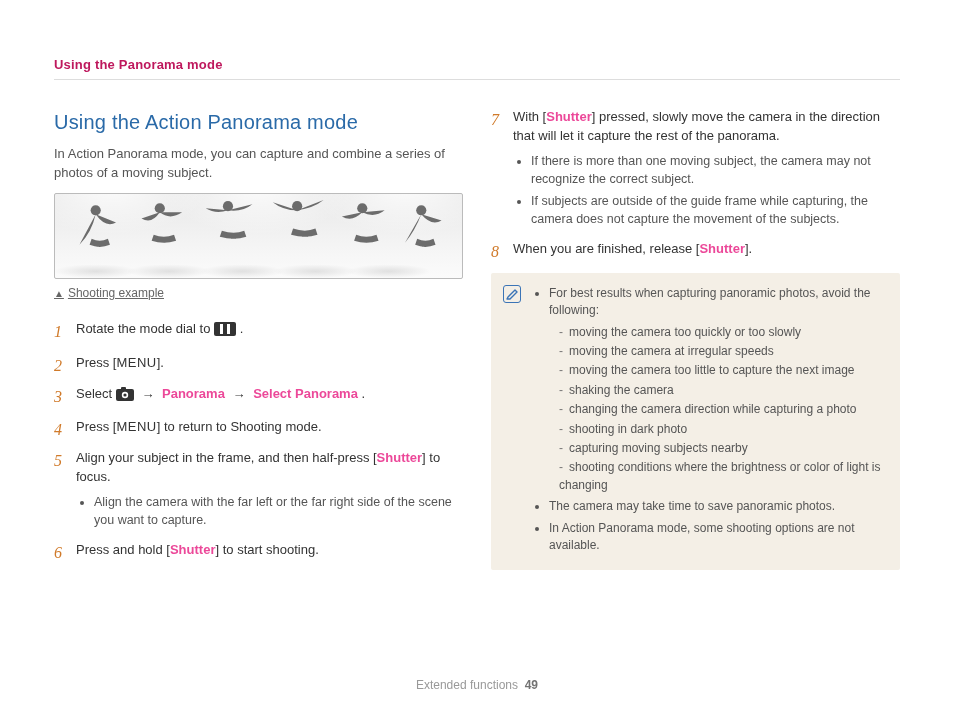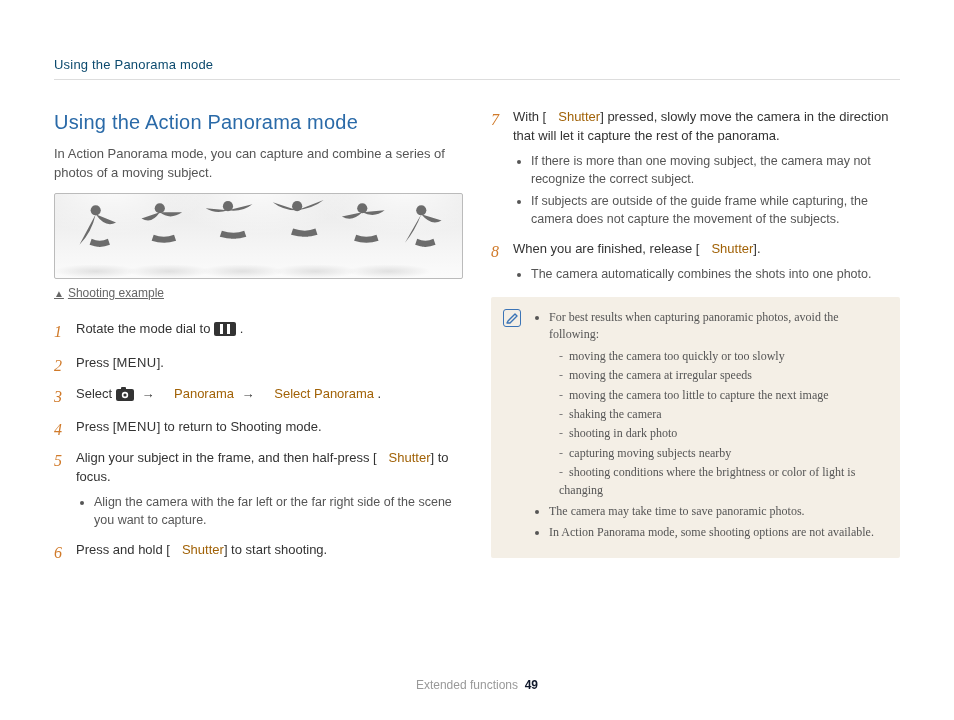--- a/index.html
+++ b/index.html
@@ -1,18 +1,18 @@
 <!DOCTYPE html>
 <html><head>
 <meta charset="utf-8">
 <style>
   * { box-sizing: border-box; margin: 0; padding: 0; }
   html, body { width: 954px; height: 720px; background: #fff; font-family: Arial, Helvetica, sans-serif; color: #444; font-size: 13px; line-height: 1.45; }
   .page { padding: 56px 54px 0 54px; position: relative; height: 100%; }
-  .breadcrumb { font-size: 13px; color: #0c4a6e; font-weight: 400; margin-bottom: 4px; letter-spacing: 0.2px; }
+  .breadcrumb { font-size: 13px; color: #be185d; font-weight: 700; margin-bottom: 4px; letter-spacing: 0.2px; }
   .hr { border: none; border-top: 1px solid #ddd; margin-bottom: 28px; }
   .cols { display: flex; gap: 28px; }
   .col { flex: 1 1 50%; min-width: 0; }
   h2.title { color: #2a6aa8; font-weight: 400; font-size: 20px; margin-bottom: 8px; letter-spacing: 0.2px; }
   .intro { color: #555; margin-bottom: 10px; }
   .illus { width: 100%; height: 86px; border: 1px solid #bbb; border-radius: 2px; background:
     radial-gradient(ellipse 60px 10px at 10% 92%, rgba(0,0,0,.10), transparent 70%),
     radial-gradient(ellipse 60px 10px at 28% 92%, rgba(0,0,0,.10), transparent 70%),
     radial-gradient(ellipse 60px 10px at 46% 92%, rgba(0,0,0,.10), transparent 70%),
     radial-gradient(ellipse 60px 10px at 64% 92%, rgba(0,0,0,.10), transparent 70%),
@@ -23,35 +23,35 @@
     linear-gradient(#e8e8e8, #f4f4f4 60%, #fbfbfb);
     position: relative; overflow: hidden; }
   .illus svg { position: absolute; inset: 0; }
   .caption { font-size: 12px; color: #666; margin: 6px 0 18px 0; text-decoration: underline; }
   .caption .tri { font-size: 10px; margin-right: 4px; }
   ol.steps { list-style: none; counter-reset: stp; }
   ol.steps > li { position: relative; padding-left: 22px; margin-bottom: 12px; color: #333; }
   ol.steps > li::before { counter-increment: stp; content: counter(stp); position: absolute; left: 0; top: 0; color: #d07a2a; font-style: italic; font-family: Georgia, 'Times New Roman', serif; font-size: 16px; }
   ol.steps ul { list-style: disc; margin: 6px 0 2px 18px; color: #555; }
   ol.steps ul li { margin-bottom: 4px; font-size: 12.5px; }
-  .b { font-weight: 400; color: #a16207; margin-left: 12px; }
+  .b { font-weight: 700; color: #ec4899; }
   .menu-label { font-weight: 400; letter-spacing: 0.5px; }
   .icon-pano { display: inline-block; vertical-align: -3px; }
   .icon-cam { display: inline-block; vertical-align: -3px; }
   .arrow { padding: 0 4px; color: #333; }
-  .note-box { background: #f4efe6; border-radius: 2px; padding: 12px 14px 12px 44px; position: relative; margin-top: 14px; font-size: 12px; color: #555; font-family: Liberation Serif, serif; }
+  .note-box { background: #f4efe6; border-radius: 2px; padding: 12px 14px 12px 44px; position: relative; margin-top: 14px; font-size: 12px; color: #555; }
   .note-box .note-icon { position: absolute; left: 12px; top: 12px; width: 18px; height: 18px; border: 1.5px solid #3b74b6; border-radius: 3px; display: flex; align-items: center; justify-content: center; }
   .note-box .note-icon svg { display: block; }
   .note-box ul.outer { list-style: disc; margin-left: 14px; }
   .note-box ul.outer > li { margin-bottom: 4px; }
   .note-box ul.inner { list-style: none; margin: 4px 0 4px 10px; }
   .note-box ul.inner li { margin-bottom: 2px; }
   .note-box ul.inner li::before { content: "-"; display: inline-block; width: 10px; color: #777; }
   .footer { position: absolute; bottom: 26px; left: 0; right: 0; text-align: center; font-size: 12px; color: #999; }
-  .footer .pg { color: #0f172a; font-weight: 700; }
+  .footer .pg { color: #737373; font-weight: 700; }
   
   ol.steps.start7 { counter-reset: stp 6; }
 </style>
 </head>
 <body>
 
 <div class="page">
   <div class="breadcrumb">Using the Panorama mode</div>
   <hr class="hr">
 
@@ -147,40 +147,38 @@
       <ol class="steps start7">
         <li>
           <span>With [</span><span class="b">Shutter</span><span>] pressed, slowly move the camera in the direction that will let it capture the rest of the panorama.</span>
           <ul>
             <li>If there is more than one moving subject, the camera may not recognize the correct subject.</li>
             <li>If subjects are outside of the guide frame while capturing, the camera does not capture the movement of the subjects.</li>
           </ul>
         </li>
         <li>
           <span>When you are finished, release [</span><span class="b">Shutter</span><span>].</span>
-          <ul>
-            <li>The camera automatically combines the shots into one photo.</li>
-          </ul>
         </li>
       </ol>
 
       <div class="note-box">
         <div class="note-icon">
           <svg width="12" height="12" viewBox="0 0 12 12">
               <path d="M2 9 L9 2 L11 4 L4 11 L1 11 Z" fill="none" stroke="#3b74b6" stroke-width="1.4" stroke-linejoin="round"></path>
             </svg>
         </div>
         <ul class="outer">
           <li>
             <span>For best results when capturing panoramic photos, avoid the following:</span>
             <ul class="inner">
               <li>moving the camera too quickly or too slowly</li>
               <li>moving the camera at irregular speeds</li>
               <li>moving the camera too little to capture the next image</li>
               <li>shaking the camera</li>
+              <li>changing the camera direction while capturing a photo</li>
               <li>shooting in dark photo</li>
               <li>capturing moving subjects nearby</li>
               <li>shooting conditions where the brightness or color of light is changing</li>
             </ul>
           </li>
           <li>The camera may take time to save panoramic photos.</li>
           <li>In Action Panorama mode, some shooting options are not available.</li>
         </ul>
       </div>
     </div>

